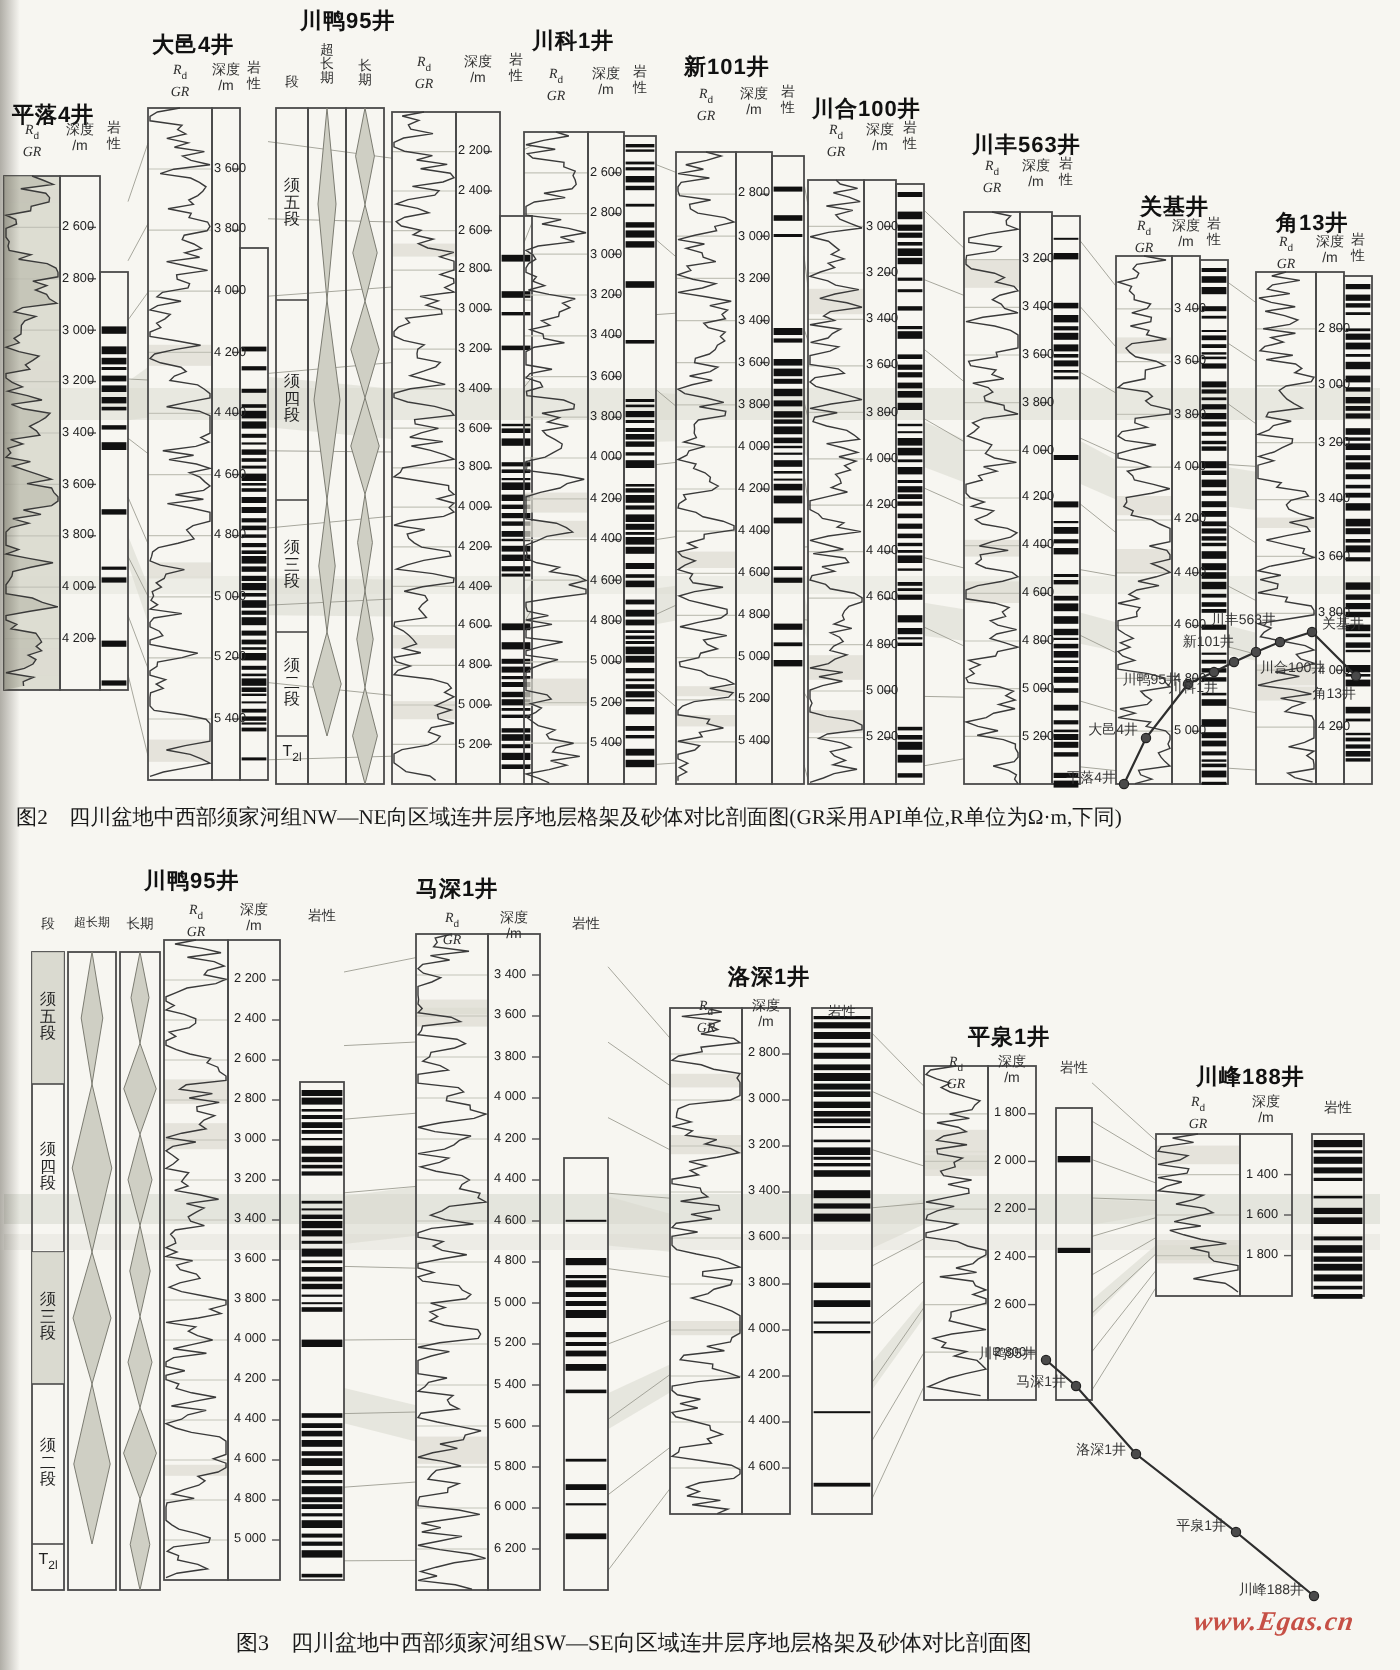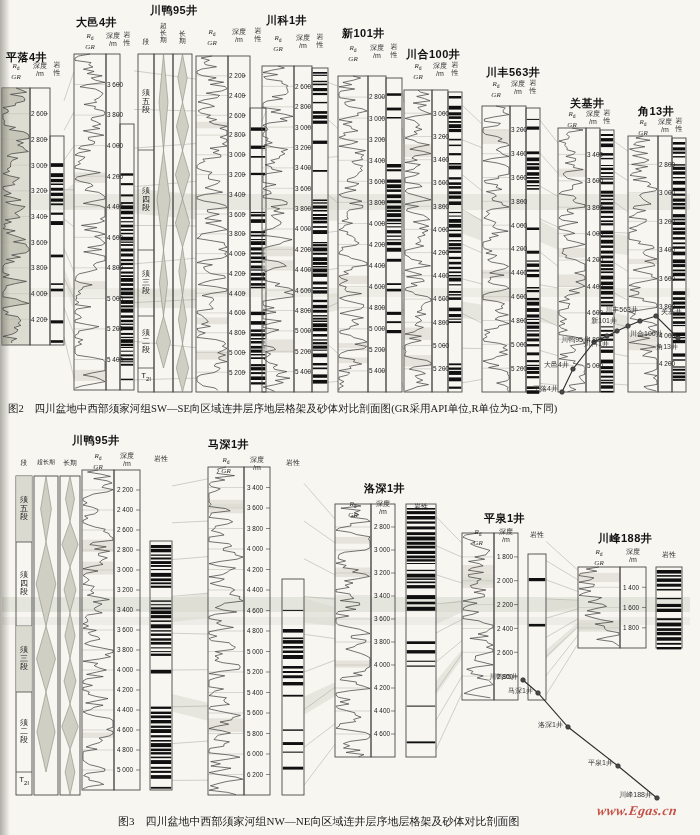--- a/index.html
+++ b/index.html
@@ -1339,16 +1339,16 @@
       <div class="txt hdr" style="left: 656px; top: 551px; width: 26px;">岩性</div>
       <div class="txt tick" style="left: 623px; top: 583.65px; width: 20px;">1 400</div>
       <div class="txt tick" style="left: 623px; top: 603.9px; width: 20px;">1 600</div>
       <div class="txt tick" style="left: 623px; top: 624.15px; width: 20px;">1 800</div>
       <div class="txt maplabel" style="left: 518px; top: 672px; transform: translateX(-100%);">川鸭95井</div>
       <div class="txt maplabel" style="left: 533px; top: 686px; transform: translateX(-100%);">马深1井</div>
       <div class="txt maplabel" style="left: 563px; top: 720px; transform: translateX(-100%);">洛深1井</div>
       <div class="txt maplabel" style="left: 613px; top: 758px; transform: translateX(-100%);">平泉1井</div>
       <div class="txt maplabel" style="left: 652px; top: 790px; transform: translateX(-100%);">川峰188井</div>
     </div>
-  <div class="txt caption" style="left:8px;top:402px;">图2　四川盆地中西部须家河组SW—SE向区域连井层序地层格架及砂体对比剖面图(GR采用API单位,R单位为Ω·m,下同)</div>
-  <div class="txt caption" style="left:118px;top:814px;font-size:11px;">图3　四川盆地中西部须家河组NW—NE向区域连井层序地层格架及砂体对比剖面图</div>
+  <div class="txt caption" style="left:8px;top:402px;">图2　四川盆地中西部须家河组NW—NE向区域连井层序地层格架及砂体对比剖面图(GR采用API单位,R单位为Ω·m,下同)</div>
+  <div class="txt caption" style="left:118px;top:814px;font-size:11px;">图3　四川盆地中西部须家河组SW—SE向区域连井层序地层格架及砂体对比剖面图</div>
   <div class="txt watermark" style="left:597px;top:803px;">www.Egas.cn</div>
 </div>
 
 </body></html>

